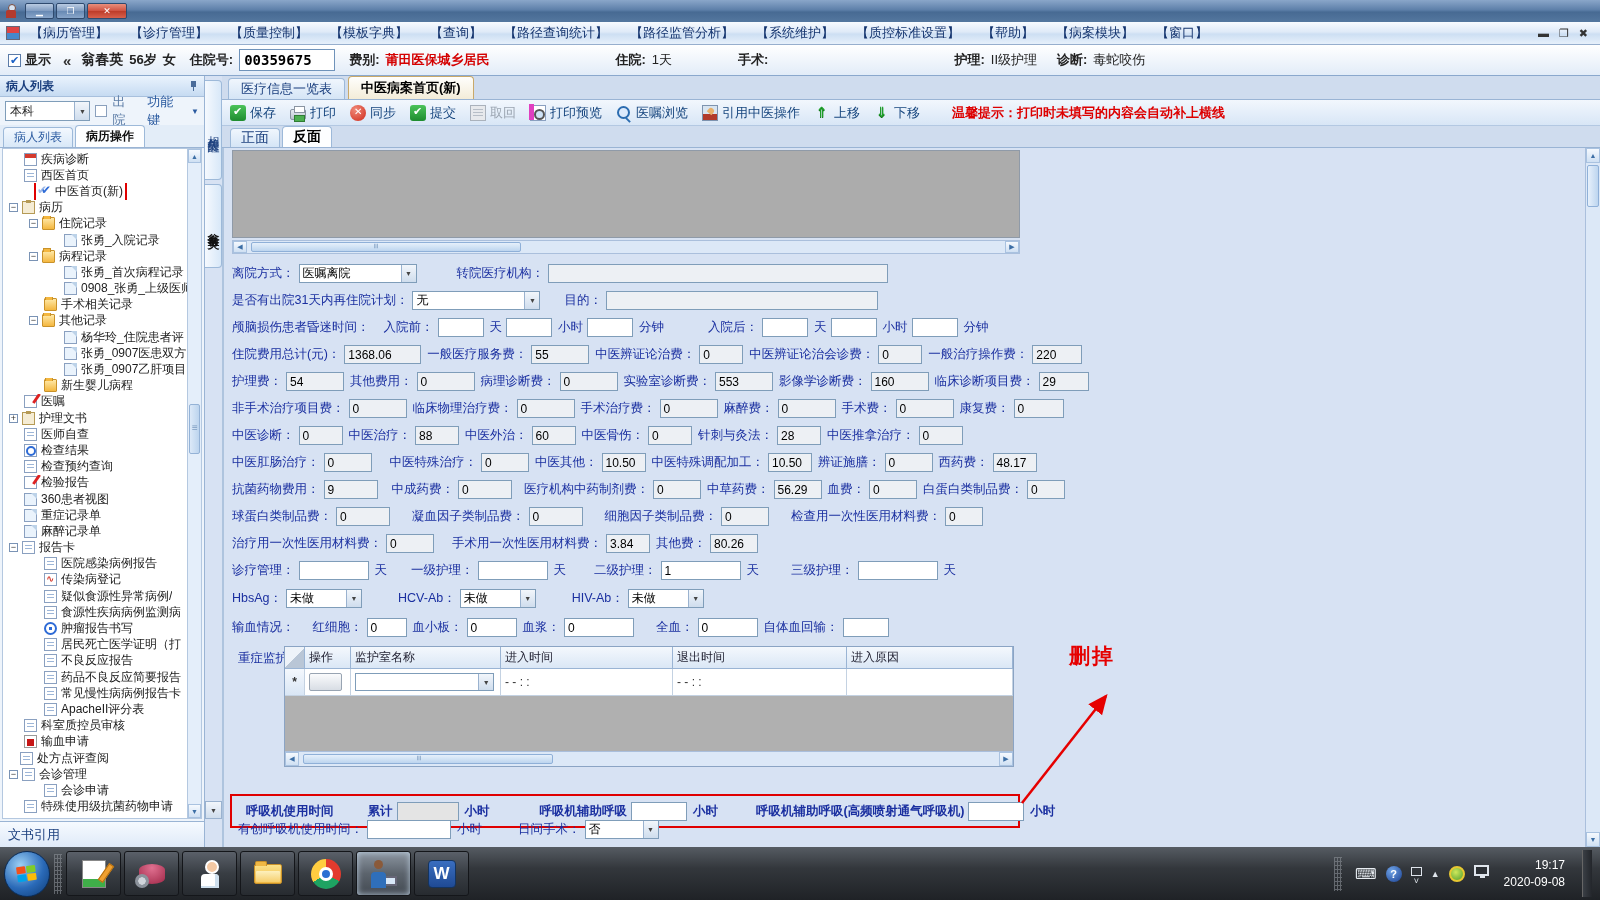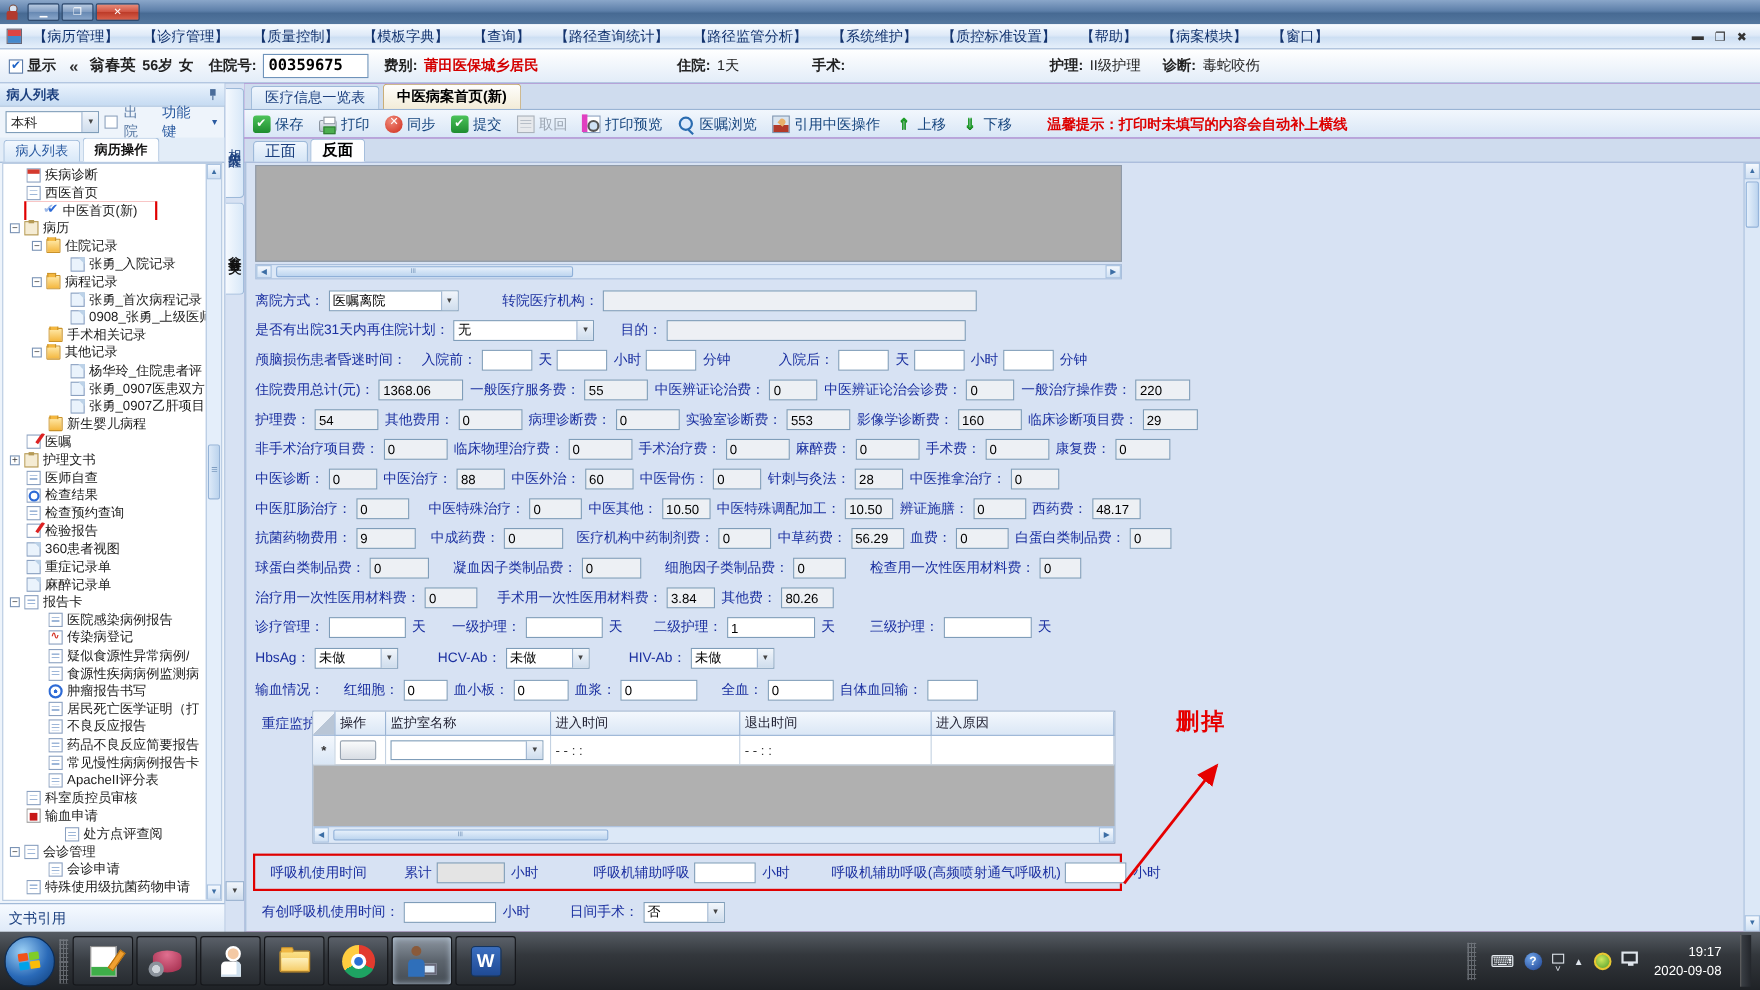--- a/index.html
+++ b/index.html
@@ -48,21 +48,21 @@
 .sb-ctl .fn-arr{font-size:8px;color:#2a5aa0;}
 .sb-tabs{height:23px;display:flex;align-items:flex-end;padding-left:3px;border-bottom:1px solid #9ab4d4;background:#e3edf8;}
 .stab{height:20px;padding:0 10px;border:1px solid #9db9d9;border-bottom:none;border-radius:4px 4px 0 0;background:linear-gradient(#f3f8fe,#d8e8f8);color:#2a5aa0;font-size:12px;display:flex;align-items:center;margin-right:2px;}
 .stab.active{background:#fdfeff;color:#111;font-weight:bold;height:22px;}
 .tree-wrap{flex:1;position:relative;background:#fff;border:1px solid #b4c8e0;margin:0 2px;overflow:hidden;}
 .tree{position:absolute;left:0;top:2px;right:14px;bottom:0;overflow:hidden;}
 .trow{display:flex;align-items:center;height:16.2px;font-size:12px;color:#1b1b1b;white-space:nowrap;overflow:hidden;}
 .texp{width:9px;height:9px;border:1px solid #7a93b5;background:#fff;font-size:9px;line-height:7px;text-align:center;color:#333;margin-right:4px;flex:none;}
 .texp-sp{width:15px;flex:none;}
 .titem{display:flex;align-items:center;overflow:hidden;}
-.titem.thl{outline:2px solid #e00000;padding:0 16px;}
+.titem.thl{outline:2px solid #e00000;padding:0 2px;margin-left:12px;}
 .tic{width:13px;height:13px;display:inline-block;margin-right:4px;position:relative;flex:none;background:#fff;border:1px solid #8aa0c0;}
 .tic.doc::after{content:"";position:absolute;left:2px;right:2px;top:3px;height:6px;background:repeating-linear-gradient(#9db6d8 0 1px,transparent 1px 3px);}
 .tic.page{background:#eaf3fc;}
 .tic.page::after{content:"";position:absolute;right:-1px;top:-1px;border:3px solid #bcd2e8;border-left-color:transparent;border-bottom-color:transparent;}
 .tic.fold{background:linear-gradient(#ffe9a8,#f4b73f);border:1px solid #c9922a;border-radius:1px;}
 .tic.fold::before{content:"";position:absolute;top:-3px;left:0;width:6px;height:3px;background:#f4b73f;border:1px solid #c9922a;border-bottom:none;}
 .tic.chk{background:none;border:none;}
 .tic.chk::before{content:"✔";position:absolute;left:-1px;top:-2px;color:#9db9e8;font-size:12px;font-weight:bold;}
 .tic.chk::after{content:"✔";position:absolute;left:3px;top:-2px;color:#2e6bd6;font-size:12px;font-weight:bold;}
 .tic.cal::before{content:"";position:absolute;top:0;left:0;right:0;height:4px;background:#d43a2e;}
@@ -81,21 +81,21 @@
 .docref{height:26px;background:linear-gradient(#f6faff,#dfeaf8);border-top:1px solid #9ab4d4;display:flex;align-items:center;padding:0 8px;color:#1b3f7e;font-size:13px;margin-top:2px;}
 
 
 .vstrip{width:17px;background:#d7e2f3;position:relative;flex:none;}
 .vtab{position:absolute;left:0;width:17px;background:linear-gradient(90deg,#f5f9fe,#d8e8f8);border:1px solid #9db9d9;border-left:none;border-radius:0 4px 4px 0;writing-mode:vertical-rl;text-orientation:upright;display:flex;align-items:center;justify-content:center;color:#1b3f7e;font-size:12px;letter-spacing:2px;}
 .vtab.v1{top:4px;height:100px;}
 .vtab.v2{top:108px;height:84px;font-weight:bold;color:#111;}
 .vstrip-btn{position:absolute;bottom:28px;left:0;width:17px;height:18px;background:linear-gradient(#f2f6fb,#cfdded);border:1px solid #9ab2cf;font-size:7px;color:#444;display:flex;align-items:center;justify-content:center;}
 
 
-.workspace{flex:1;display:flex;flex-direction:column;position:relative;background:#a21caf;}
+.workspace{flex:1;display:flex;flex-direction:column;position:relative;background:#f9a8d4;}
 .ws-tabs{height:24px;display:flex;align-items:flex-end;padding-left:6px;background:#cfdcee;border-bottom:1px solid #9ab4d4;}
 .wtab{height:21px;padding:0 12px;border:1px solid #9db9d9;border-bottom:none;border-radius:4px 4px 0 0;background:linear-gradient(#f0f6fd,#d5e5f6);color:#1b3f7e;font-size:13px;display:flex;align-items:center;margin-right:3px;}
 .wtab.active{background:linear-gradient(#fefefc,#f3ecd8);color:#000;font-weight:bold;height:23px;border-color:#c9a96a;}
 .toolbar{height:26px;background:linear-gradient(#f2f7fd,#d8e6f6);border-bottom:1px solid #b3c8e2;display:flex;align-items:center;padding:0 8px;gap:14px;}
 .tbtn{display:flex;align-items:center;gap:4px;cursor:default;}
 .tbtn .tblab{color:#16457e;font-size:13px;white-space:nowrap;}
 .tbtn.disabled .tblab{color:#9aa4b0;}
 .tbic{width:16px;height:16px;position:relative;display:inline-block;flex:none;}
 .save-icon,.submit-icon{background:linear-gradient(#4cc35a,#1e8c2f);border-radius:3px;}
 .save-icon::after,.submit-icon::after{content:"✔";position:absolute;left:3px;top:0px;color:#fff;font-size:11px;font-weight:bold;}
@@ -156,21 +156,21 @@
 .icu-dcell{border-right:1px solid #c4d2e2;display:flex;align-items:center;padding-left:4px;font-size:12px;color:#333;flex:none;}
 .icu-dcell.marker{background:linear-gradient(#f4f8fd,#d9e6f5);justify-content:center;padding-left:0;font-weight:bold;}
 .icu-btn{width:80%;height:18px;background:linear-gradient(#fafbfc,#d8dde4);border:1px solid #98a4b2;border-radius:2px;}
 .icu-sel{width:96%;height:18px;border:1px solid #7f9db9;background:#fff;display:flex;}
 .icu-sel .sp{flex:1;}
 .icu-sel .ar{width:15px;background:linear-gradient(#f2f6fb,#cfdded);border-left:1px solid #9ab2cf;font-size:7px;color:#444;display:flex;align-items:center;justify-content:center;}
 .icu-gray{height:56px;background:#b0b0b0;border-top:1px solid #c4d2e2;}
 .icu-hs{position:relative;height:15px;background:#dce8f7;display:flex;align-items:center;border-top:1px solid #aabfdc;}
 
 
-.ventrow{position:absolute;left:6px;top:628px;width:790px;height:34px;border:2px solid #e00000;display:flex;align-items:center;padding-left:8px;white-space:nowrap;background:#d7e2f3;}
+.ventrow{position:absolute;left:6px;top:646px;width:790px;height:34px;border:2px solid #e00000;display:flex;align-items:center;padding-left:8px;white-space:nowrap;background:#d7e2f3;font-weight:bold;}
 .bottomrow{position:absolute;left:8px;top:668px;height:27px;display:flex;align-items:center;white-space:nowrap;}
 
 
 .anno-text{position:absolute;left:845px;top:494px;color:#e60000;font-size:21px;font-weight:bold;letter-spacing:2px;}
 .anno-svg{position:absolute;left:0;top:0;width:100%;height:100%;pointer-events:none;}
 
 
 .taskbar{height:53px;background:linear-gradient(#565c63,#33373c 40%,#1f2226);display:flex;align-items:center;padding:0 4px;position:relative;}
 .orb{width:46px;height:46px;border-radius:50%;background:radial-gradient(circle at 35% 30%,#9cd0f5,#2a6ab8 55%,#0d3a73);border:1px solid #0a2c58;display:flex;align-items:center;justify-content:center;flex:none;}
 .flag{width:20px;height:16px;display:grid;grid-template-columns:9px 9px;grid-template-rows:7px 7px;gap:1px;transform:rotate(-8deg);}
@@ -546,21 +546,21 @@
               <span class="tlabel">科室质控员审核</span>
             </span>
           </div>
           <div class="trow" style="padding-left: 6px;">
             <span class="texp-sp"></span>
             <span class="titem">
               <span class="tic blood"></span>
               <span class="tlabel">输血申请</span>
             </span>
           </div>
-          <div class="trow" style="padding-left: 2px; justify-content: center;">
+          <div class="trow" style="padding-left: 2px;">
             <span class="texp-sp"></span>
             <span class="titem">
               <span class="tic doc"></span>
               <span class="tlabel">处方点评查阅</span>
             </span>
           </div>
           <div class="trow" style="padding-left: 6px;">
             <span class="texp">−</span>
             <span class="titem">
               <span class="tic doc"></span>

